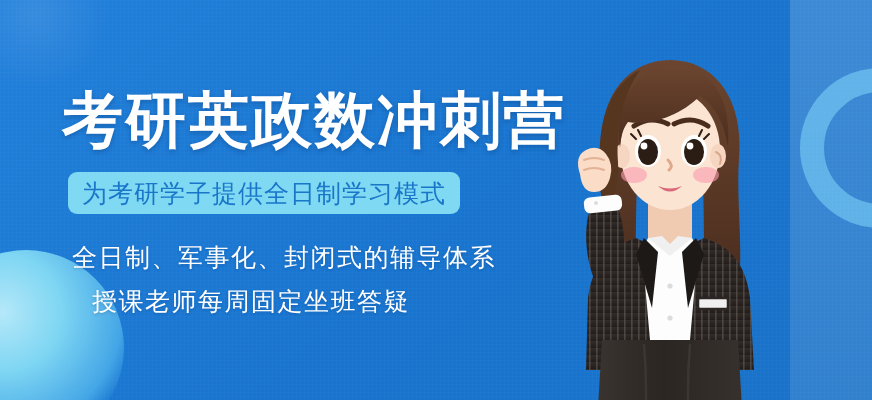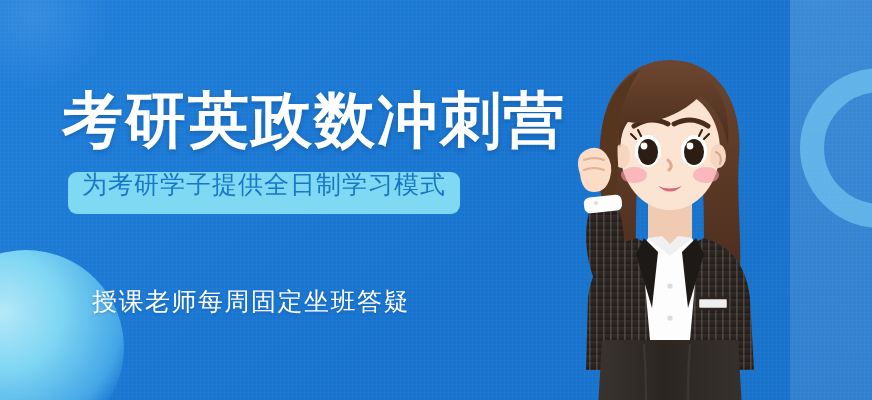--- a/index.html
+++ b/index.html
@@ -28,21 +28,21 @@
     background:radial-gradient(circle,rgba(255,255,255,.10),rgba(255,255,255,0) 70%);}
 
   
   .content{position:absolute;left:0;top:0;width:560px;height:400px;}
   .title{position:absolute;left:62px;top:84px;
     font-size:61px;line-height:72px;font-weight:bold;color:#ffffff;
     letter-spacing:2px;white-space:nowrap;
     text-shadow:0 2px 5px rgba(0,40,90,.30);}
   .pill{position:absolute;left:68px;top:172px;
     height:42px;padding:0 14px;box-sizing:border-box;
-    display:flex;align-items:flex-start;
+    display:flex;align-items:center;
     background:#7fd9f2;border-radius:9px;}
   .pill-text{font-size:25px;line-height:25px;color:#1a76c9;letter-spacing:1px;white-space:nowrap;}
   .feat{position:absolute;left:72px;font-size:25px;line-height:25px;color:#ffffff;
     letter-spacing:1.5px;white-space:nowrap;text-shadow:0 1px 3px rgba(0,40,90,.25);}
   .feat-1{top:245px;}
   .feat-2{top:289px;margin-left:20px;}
 
   
   .person{position:absolute;left:540px;top:40px;width:260px;height:360px;}
   .person svg{display:block;width:100%;height:100%;}
@@ -59,20 +59,21 @@
   <div class="glow-left"></div>
   <div class="glow-tl"></div>
 
   <div class="content">
     <div class="title">考研英政数冲刺营</div>
 
     <div class="pill">
       <span class="pill-text">为考研学子提供全日制学习模式</span>
     </div>
 
+    <div class="feat feat-1">全日制、军事化、封闭式的辅导体系</div>
     <div class="feat feat-2">授课老师每周固定坐班答疑</div>
   </div>
 
   <div class="person">
     <svg viewBox="0 0 260 360" xmlns="http://www.w3.org/2000/svg">
       <defs>
         <linearGradient id="hairG" x1="0" y1="0" x2="0" y2="1">
           <stop offset="0" stop-color="#6b452f"></stop>
           <stop offset="1" stop-color="#4a2c1d"></stop>
         </linearGradient>

